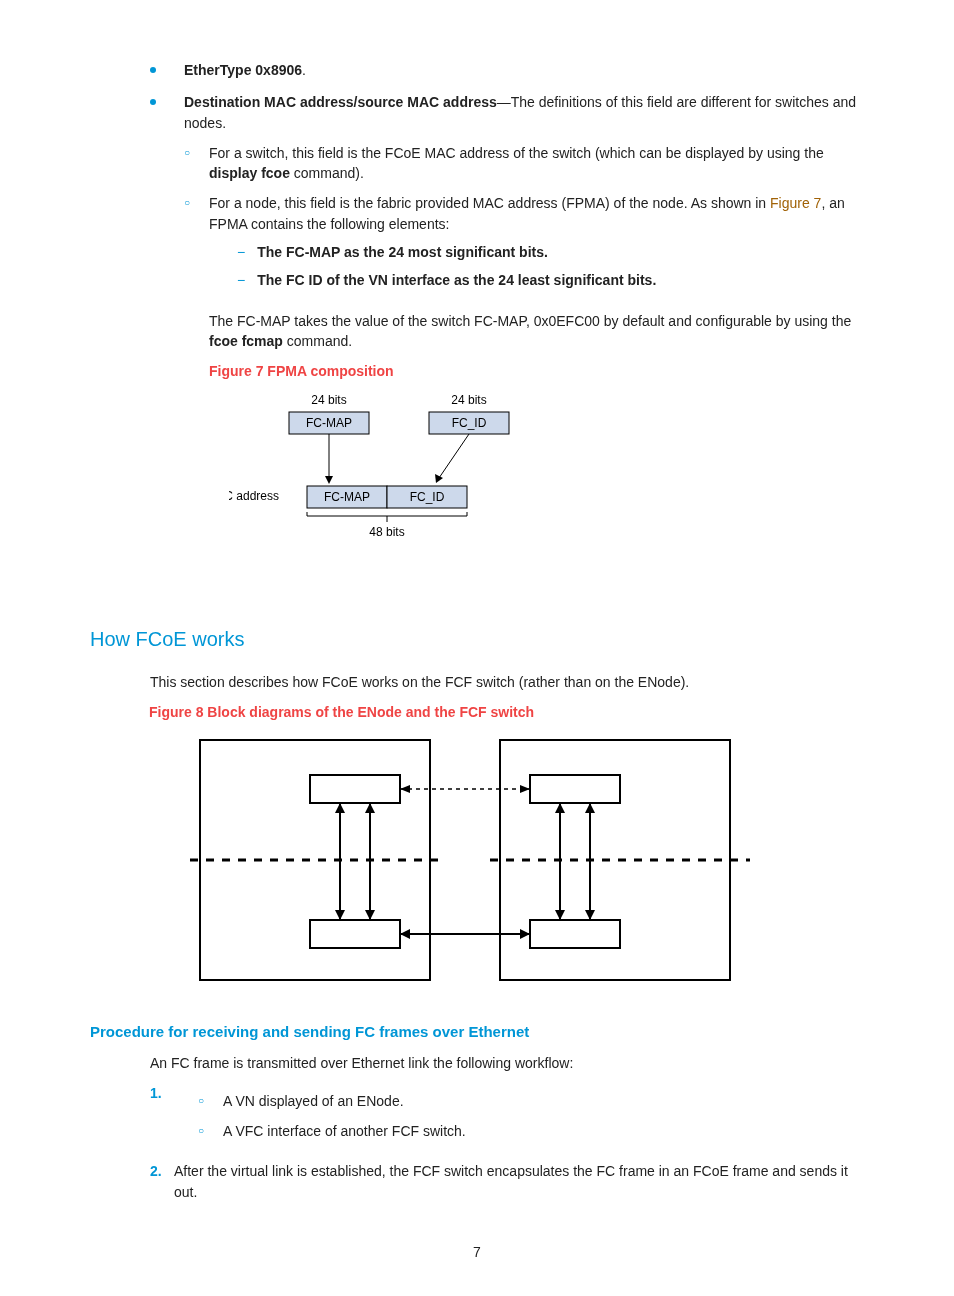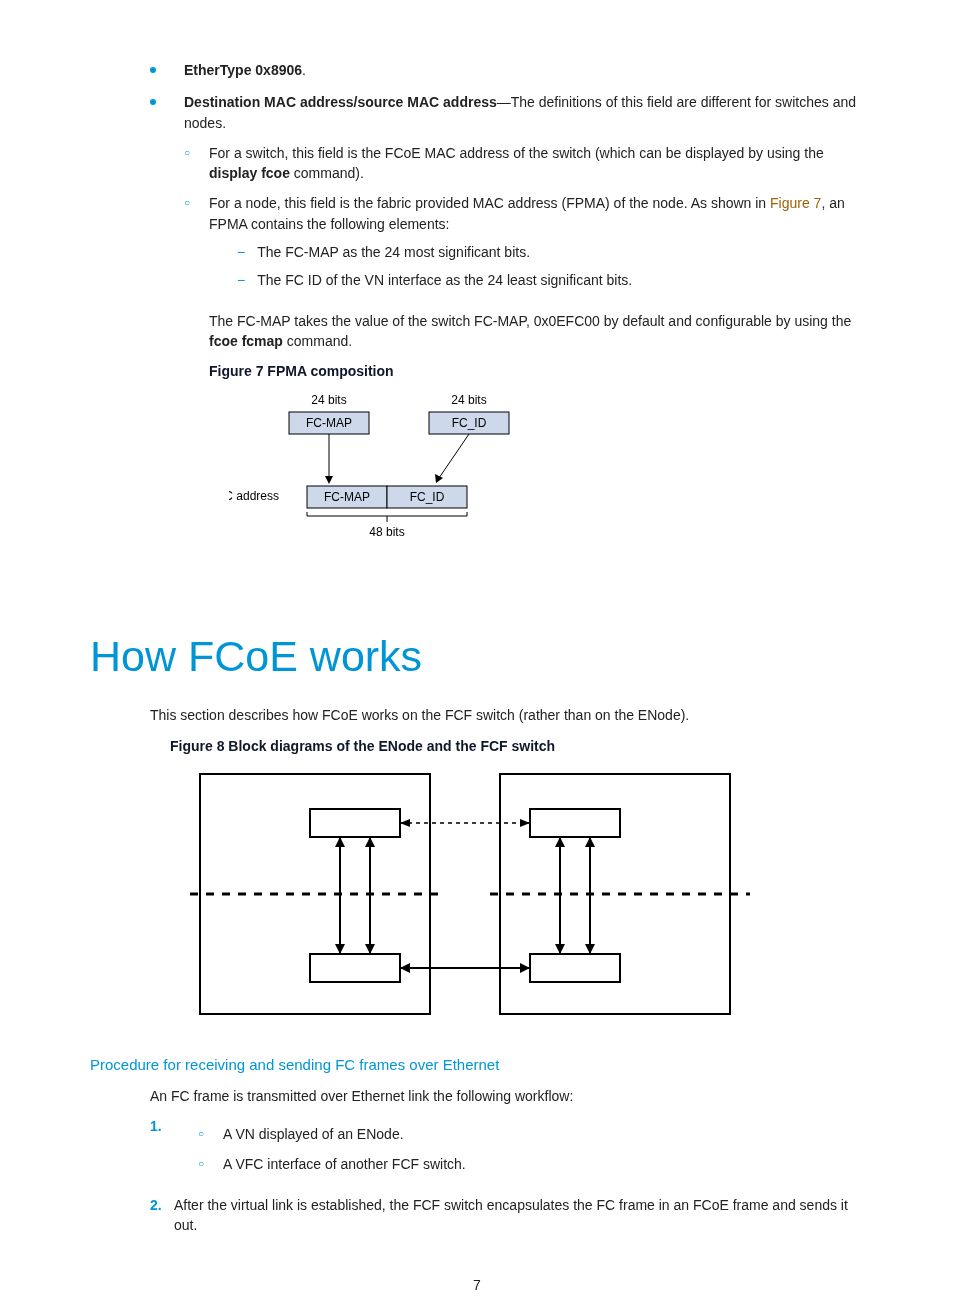--- a/index.html
+++ b/index.html
@@ -23,39 +23,39 @@
   .circ-list { margin-left: 62px; }
   .circ-item { display: flex; margin-bottom: 10px; }
   .circ-mark {
     color: #0096d6; font-size: 10px; margin-right: 15px; margin-top: 3px;
     flex-shrink: 0; width: 10px;
   }
   .circ-text { flex: 1; }
   .dash-list { margin-left: 28px; }
   .dash-item { display: flex; margin-bottom: 8px; }
   .dash-mark { color: #0096d6; margin-right: 12px; flex-shrink: 0; }
-  .dash-text { flex: 1; }
+  .dash-text { flex: 1; font-weight: bold; }
   .para-indent { margin-left: 25px; margin-top: 20px; margin-bottom: 10px; }
   b { font-weight: bold; }
   .fig-caption {
-    color: #0f172a; font-weight: bold; font-size: 14px;
+    color: #ef4444; font-weight: bold; font-size: 14px;
     margin: 10px 0 8px 0;
   }
-  .fig-caption.indent2 { margin-left: 80px; }
+  .fig-caption.indent2 { margin-left: 59px; }
   .link { color: #a16207; }
   h1.section {
     font-family: Arial, Helvetica, sans-serif;
     font-weight: normal;
     color: #0096d6;
-    font-size: 43px;
+    font-size: 20px;
     margin: 40px 0 18px 0;
   }
   .body-para { margin-left: 60px; margin-bottom: 10px; }
   h3.subhead {
-    color: #0096d6; font-weight: normal; font-size: 15px;
+    color: #0096d6; font-weight: bold; font-size: 15px;
     margin: 25px 0 10px 0;
   }
   .num-list { margin-left: 60px; }
   .num-item { display: flex; margin-bottom: 10px; }
   .num-mark { color: #0096d6; font-weight: bold; width: 24px; flex-shrink: 0; }
   .num-text { flex: 1; }
   .num-circ-list { margin-left: 24px; margin-top: 6px; }
   .page-num { text-align: center; margin-top: 40px; font-size: 14px; }
   
   .fig7 { margin: 6px 0 20px 140px; }

